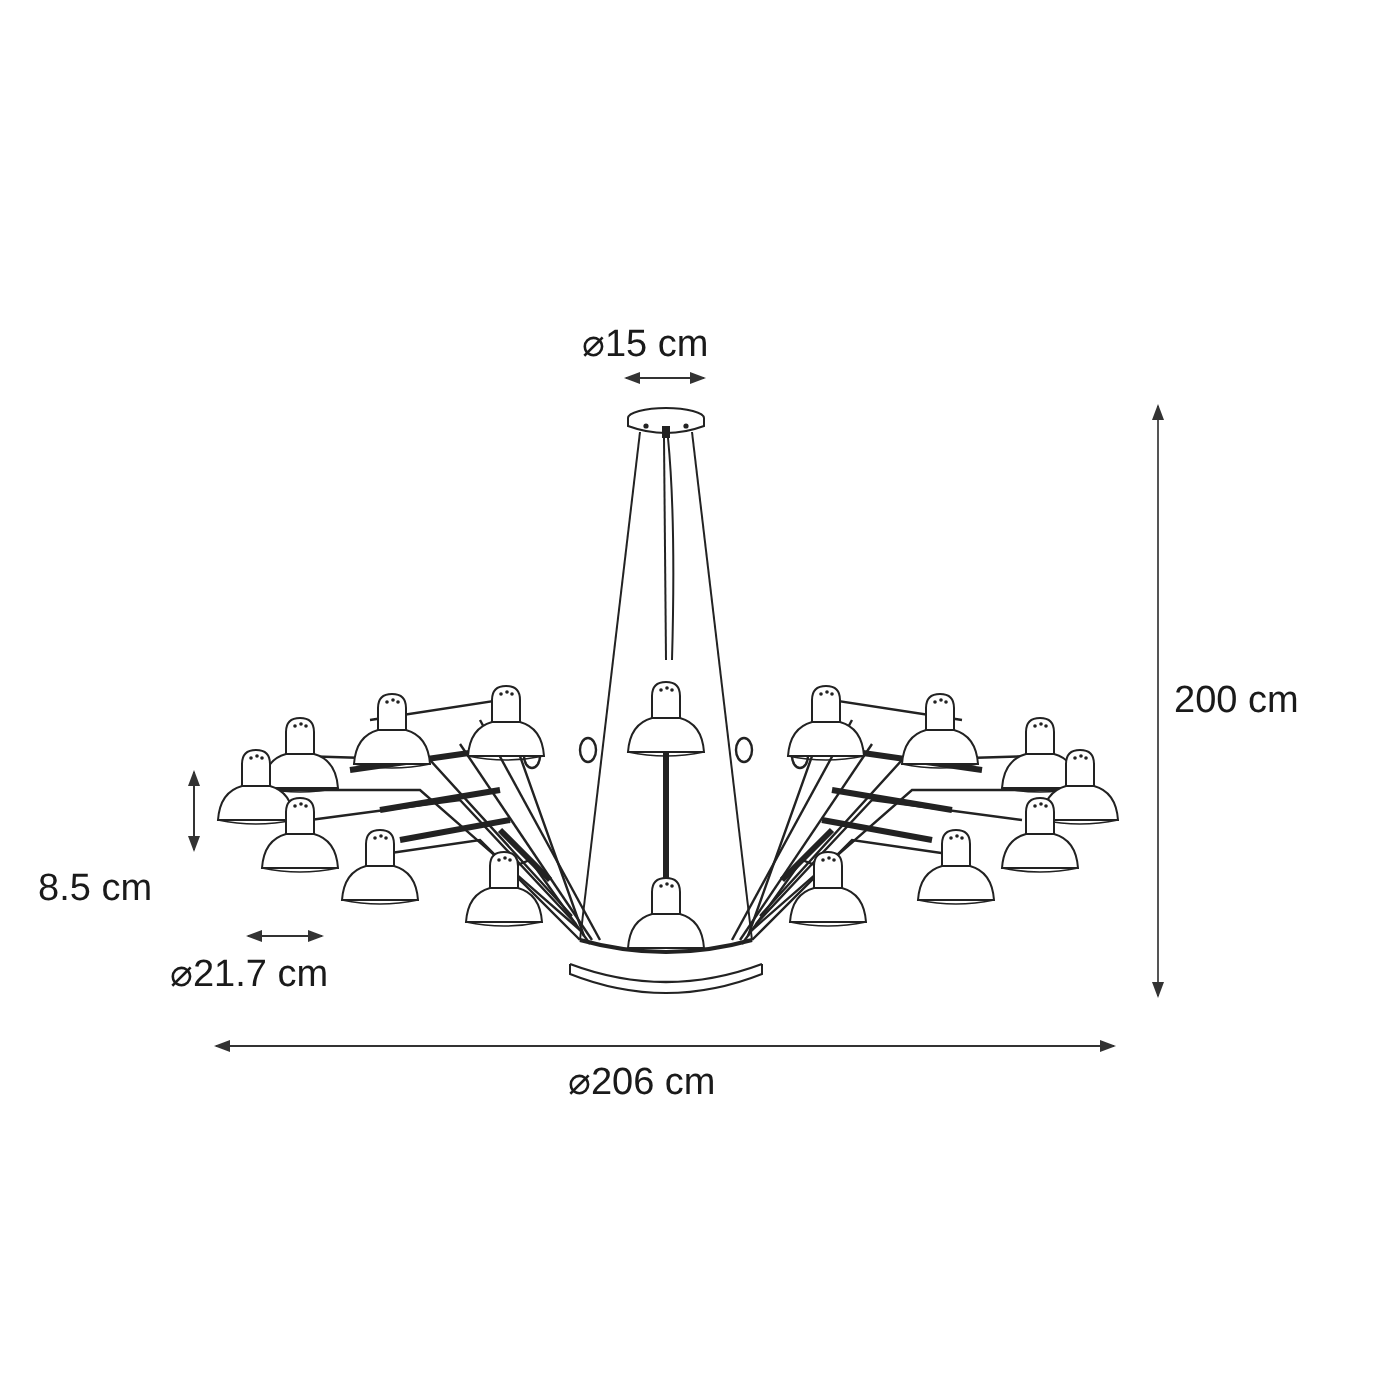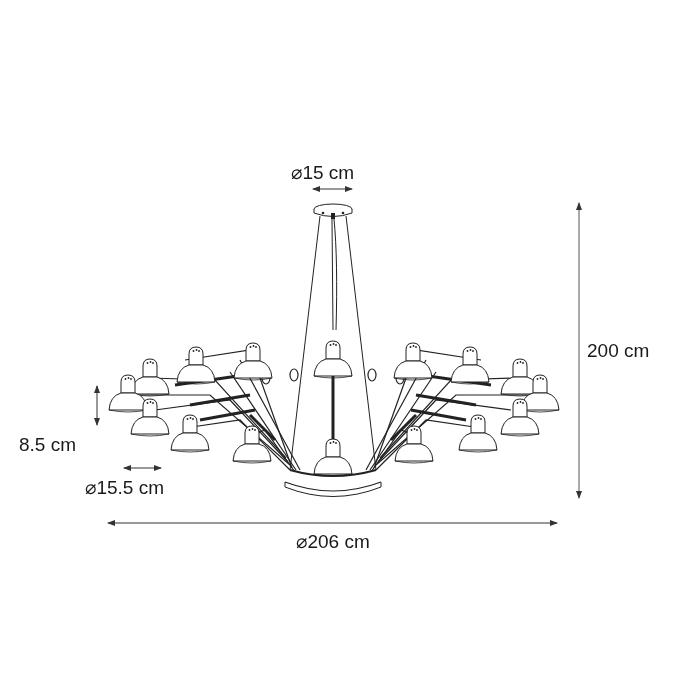--- a/index.html
+++ b/index.html
@@ -120,14 +120,14 @@
   </g>
 
   <g>
     <line x1="108" y1="523" x2="557" y2="523" stroke="#333" stroke-width="1" marker-start="url(#ah)" marker-end="url(#ah)"></line>
   </g>
 </svg>
 
 <div class="label" style="left:291px; top:163px;">⌀15 cm</div>
 <div class="label" style="left:587px; top:341px;">200 cm</div>
 <div class="label" style="left:19px; top:399px;margin-top:36px;">8.5 cm</div>
-<div class="label" style="left:85px; top:478px;">⌀15.5 cm</div>
-<div class="label" style="left:296px; top:532px;">⌀206 cm</div>
+<div class="label" style="left:85px; top:478px;">⌀21.7 cm</div>
+<div class="label" style="left:284px; top:532px;">⌀206 cm</div>
 
 </body></html>

